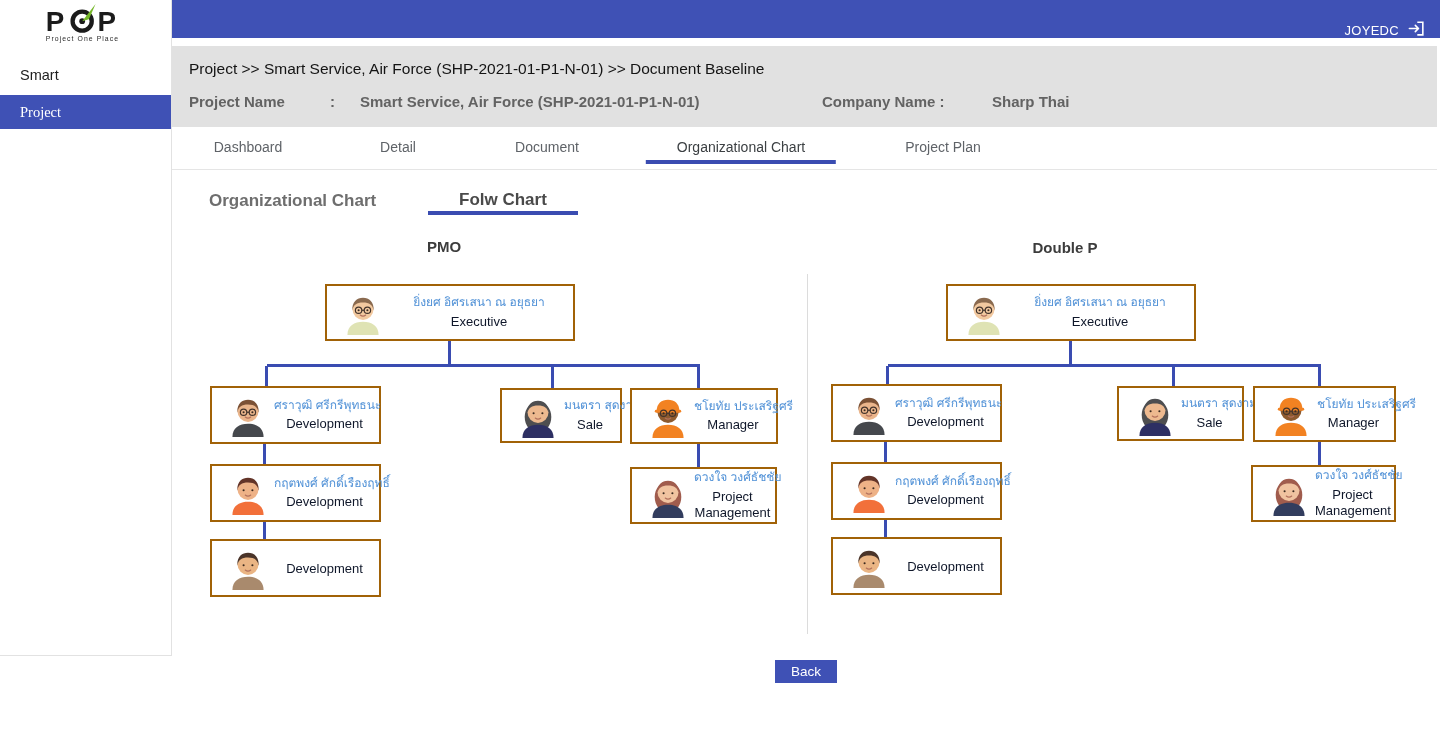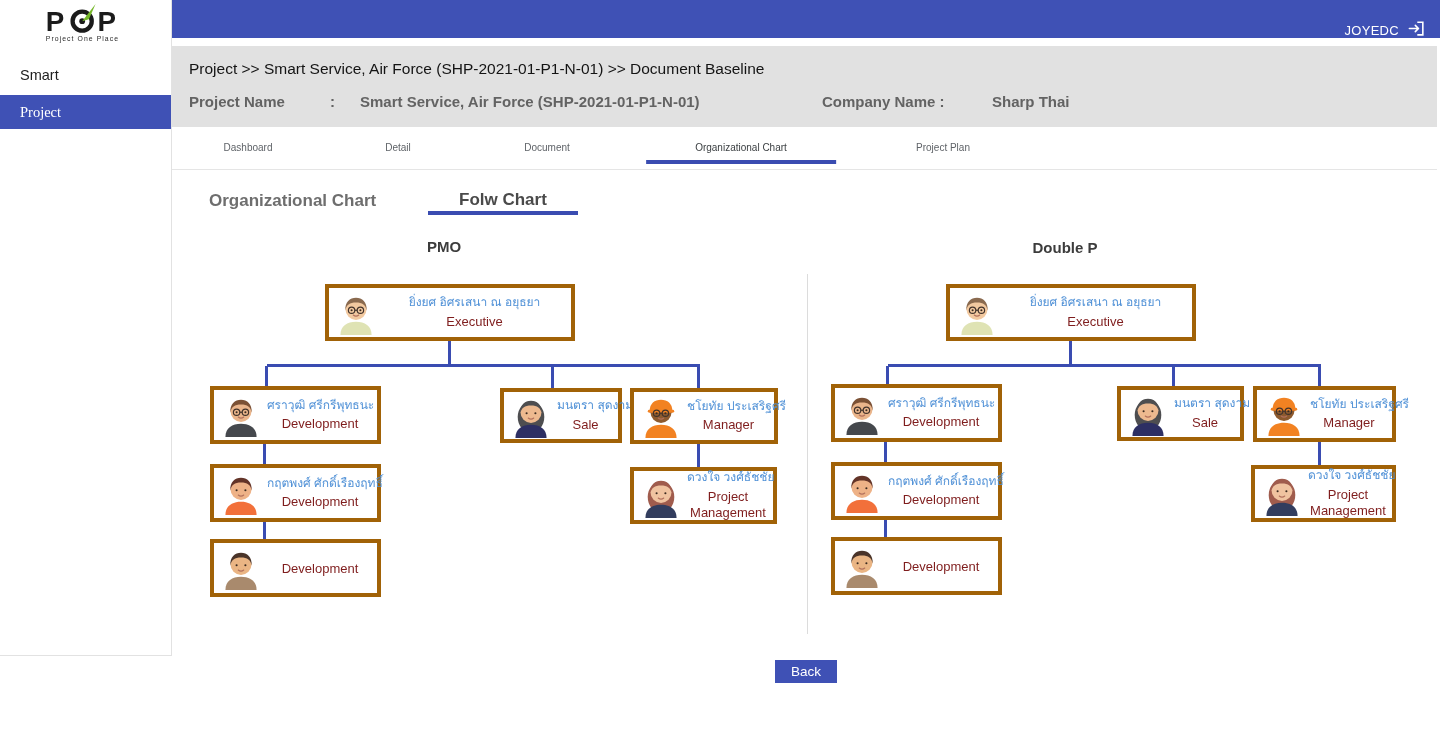--- a/index.html
+++ b/index.html
@@ -23,39 +23,39 @@
   .main{position:absolute;left:172px;top:38px;right:0;}
   .grayhead{margin-top:8px;margin-right:3px;background:#e1e1e1;height:81px;position:relative;box-sizing:border-box;}
   .breadcrumb{position:absolute;left:17px;top:14px;font-size:15.5px;color:#141414;}
   .projrow{position:absolute;left:0;top:47px;right:0;height:20px;font-weight:700;font-size:15px;color:#636363;}
   .projrow span{position:absolute;top:0;white-space:nowrap;}
   .pr-label{left:17px;} .pr-colon{left:158px;} .pr-value{left:188px;}
   .pr-clabel{left:650px;} .pr-cvalue{left:820px;}
   
   .tabs{position:relative;height:42px;background:#fff;border-bottom:1px solid #e5e5e5;margin-right:3px;}
   .tab{position:absolute;top:0;height:37px;line-height:41px;transform:translateX(-50%);
-    font-size:10px;color:#5f6368;cursor:pointer;white-space:nowrap;}
+    font-size:14px;color:#5f6368;cursor:pointer;white-space:nowrap;}
   .tab.active{color:#3c4043;}
   .tab.active::after{content:"";position:absolute;left:50%;transform:translateX(-50%);bottom:0;
     width:190px;height:4px;background:#3A4CB1;}
   
   .subheader{position:relative;height:56px;}
   .sub-org{position:absolute;left:37px;top:21px;font-size:17px;font-weight:700;color:#6e6e6e;}
   .sub-flow{position:absolute;left:287px;top:20px;font-size:17px;font-weight:700;color:#4a4a4a;cursor:pointer;}
   .sub-underline{position:absolute;left:256px;top:41px;width:150px;height:4px;background:#3A4CB1;}
   
   .canvas{position:relative;height:412px;}
   .chart-title{position:absolute;width:120px;text-align:center;font-size:15px;font-weight:700;color:#3c3c3c;}
   .divider{position:absolute;left:635px;top:48px;width:1px;height:360px;background:#dcdcdc;}
   .line{position:absolute;background:#3A4CB1;}
-  .node{position:absolute;background:#fff;border:4px solid #a16207;display:flex;align-items:center;box-sizing:border-box;cursor:pointer;}
+  .node{position:absolute;background:#fff;border:2px solid #a16207;display:flex;align-items:center;box-sizing:border-box;cursor:pointer;padding-left:9px;}
   .avatar{width:44px;height:44px;margin-left:5px;flex:none;}
   .ntext{flex:1;text-align:center;padding:0 4px;min-width:0;}
   .nname{font-size:12px;color:#4D8FD6;line-height:1.3;white-space:nowrap;}
-  .nrole{font-size:13px;color:#7f1d1d;margin-top:3px;line-height:1.25;}
+  .nrole{font-size:13px;color:#0f172a;margin-top:3px;line-height:1.25;}
   
   .backrow{text-align:center;margin-top:22px;}
   .back-btn{background:#3F51B5;color:#fff;border:none;padding:4px 16px;font-size:13.5px;
     font-family:"Liberation Sans",sans-serif;cursor:pointer;}
   .defs-holder{position:absolute;width:0;height:0;overflow:hidden;}
 </style>
 </head>
 <body>
 
 <svg class="defs-holder" aria-hidden="true">

